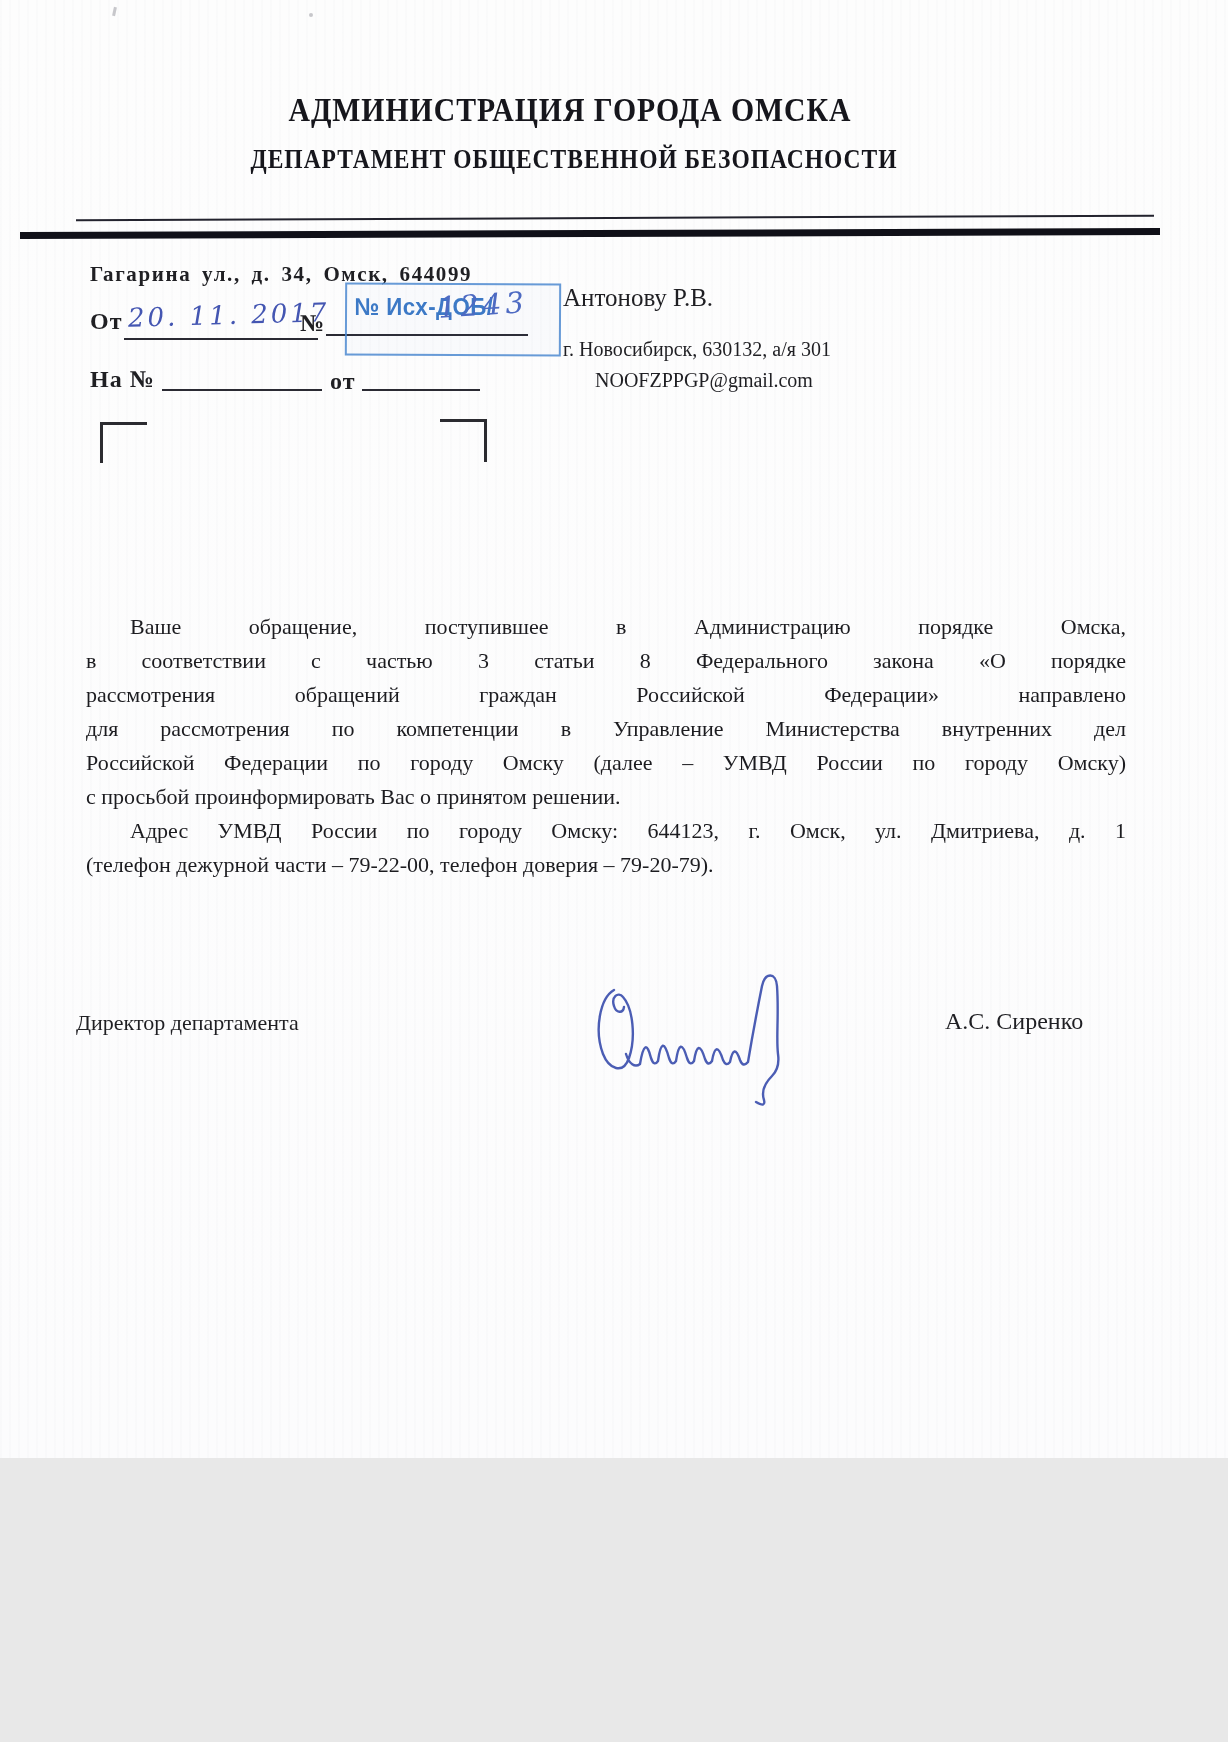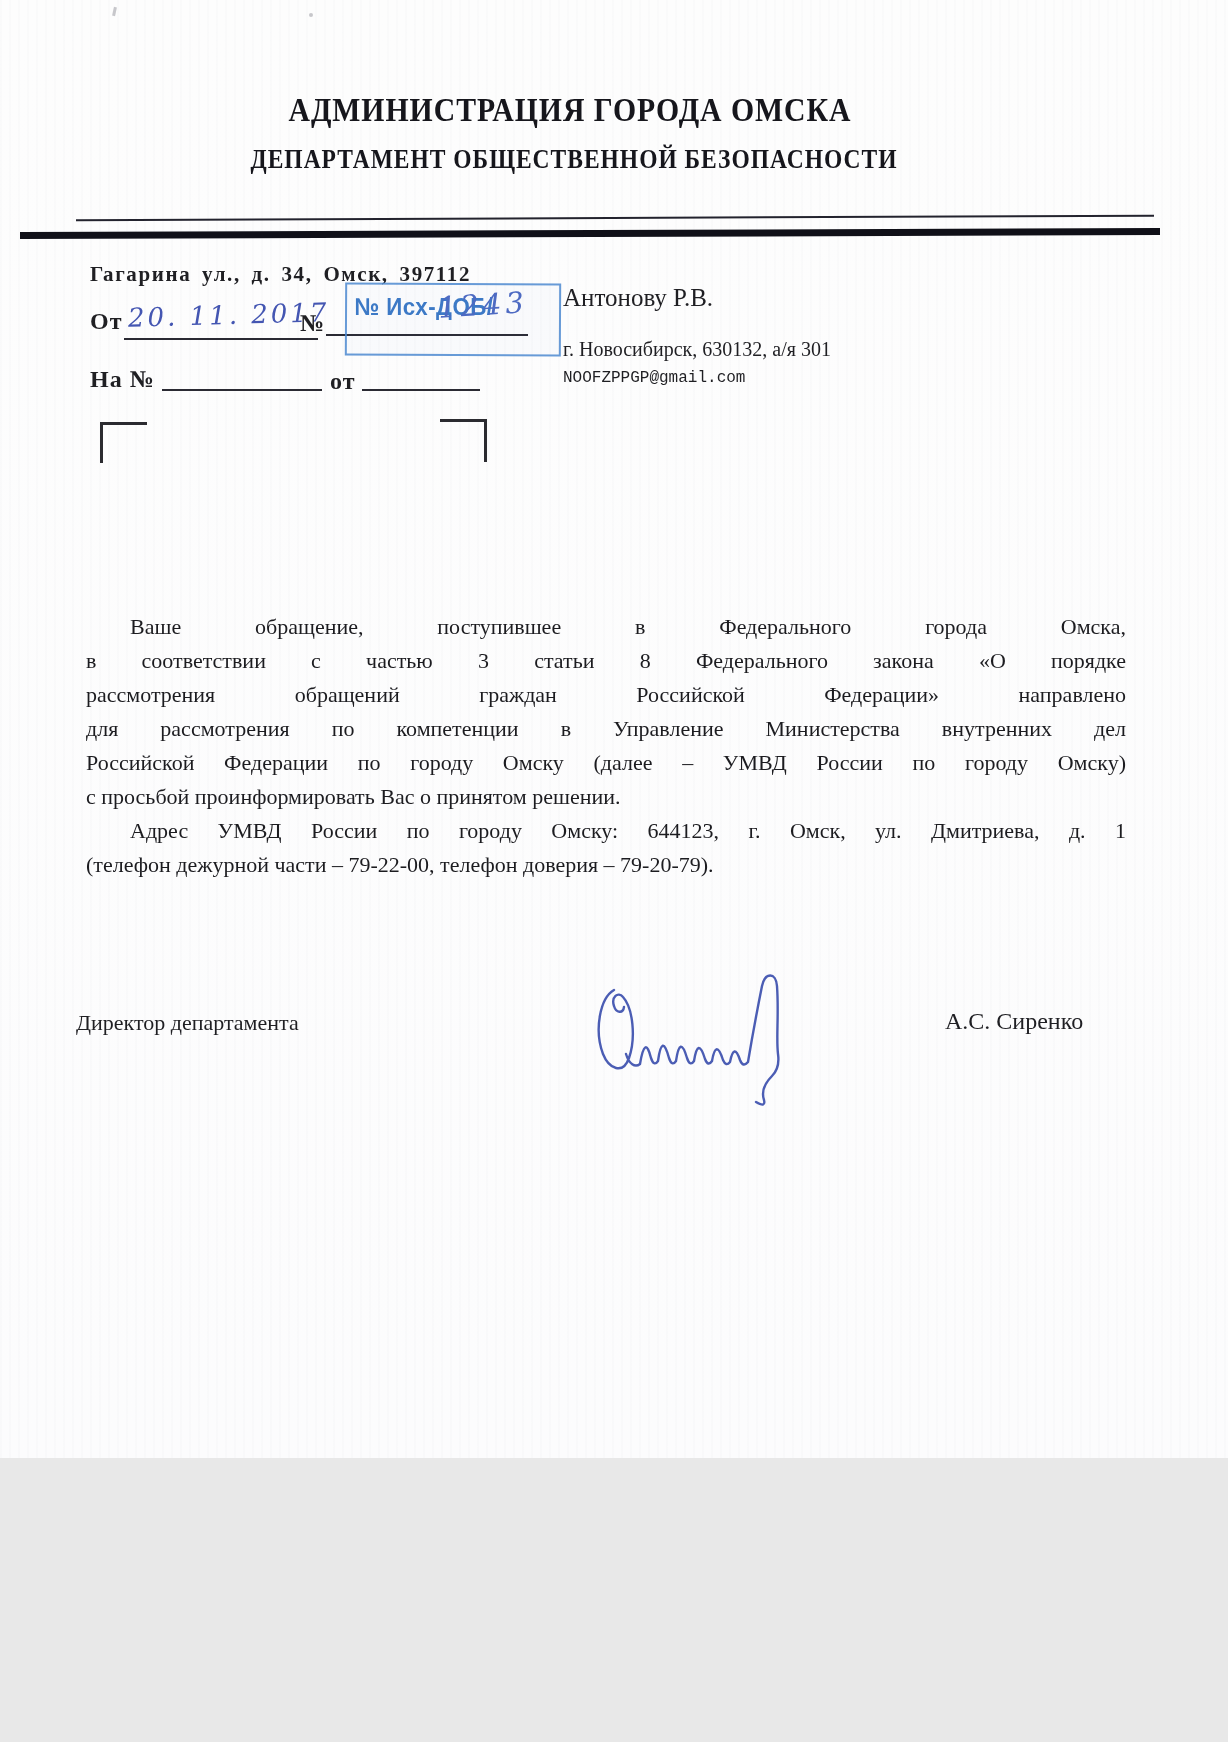--- a/index.html
+++ b/index.html
@@ -42,21 +42,21 @@
     font-family:"Liberation Sans", sans-serif; letter-spacing:0.5px; transform:scale(0.97,1.05);}
   .stamp-num{left:438px; top:288px; font-size:29px; letter-spacing:4px; transform:rotate(-3.5deg); color:#4d6ac2;}
   
   .bracket-left{left:100px; top:422px; width:44px; height:38px;
     border-top:3px solid #2b2b30; border-left:3px solid #2b2b30;}
   .bracket-right{left:440px; top:419px; width:44px; height:40px;
     border-top:3px solid #2b2b30; border-right:3px solid #2b2b30;}
   
   .recipient-name{left:563px; top:268px; font-size:25px;margin-top:16px;}
   .recipient-address{left:563px; top:338px; font-size:20px;}
-  .recipient-email{left:563px; top:369px; font-size:16px;font-family:Liberation Mono, monospace;}
+  .recipient-email{left:595px; top:369px; font-size:20px;}
   
   .body-block{left:86px; top:610px; width:1040px; font-size:22px; line-height:34px; color:#1c1c20;}
   .bline{text-align:justify; text-align-last:justify;}
   .bline.last{text-align:center; text-align-last:left;}
   .bline.ind{text-indent:44px;}
   
   .sign-title{left:76px; top:1010px; font-size:22px;}
   .sign-name{left:945px; top:1008px; font-size:24px;}
   .sign-svg{left:596px; top:968px;}
   
@@ -73,21 +73,21 @@
 <div class="page">
 
   <div class="abs speck speck1"></div>
   <div class="abs speck speck2"></div>
 
   <div class="abs org-title">АДМИНИСТРАЦИЯ ГОРОДА ОМСКА</div>
   <div class="abs dept-title">ДЕПАРТАМЕНТ ОБЩЕСТВЕННОЙ БЕЗОПАСНОСТИ</div>
   <div class="abs rule-thin"></div>
   <div class="abs rule-thick"></div>
 
-  <div class="abs sender-address">Гагарина ул., д. 34, Омск, 397112</div>
+  <div class="abs sender-address">Гагарина ул., д. 34, Омск, 644099</div>
 
   <div class="abs lbl date-label">От</div>
   <div class="abs hand hand-date">20. 11. 2017</div>
   <div class="abs uline ul-date"></div>
 
   <div class="abs lbl num-label">№</div>
   <div class="abs uline ul-stampnum"></div>
 
   <div class="abs stamp-box"></div>
   <div class="abs stamp-text">№ Исх-ДОБ/</div>
@@ -99,21 +99,21 @@
   <div class="abs uline ul-reply2"></div>
 
   <div class="abs bracket-left"></div>
   <div class="abs bracket-right"></div>
 
   <div class="abs recipient-name">Антонову Р.В.</div>
   <div class="abs recipient-address">г. Новосибирск, 630132, а/я 301</div>
   <div class="abs recipient-email">NOOFZPPGP@gmail.com</div>
 
   <div class="abs body-block">
-    <div class="bline ind">Ваше обращение, поступившее в Федерального города Омска,</div>
+    <div class="bline ind">Ваше обращение, поступившее в Администрацию порядке Омска,</div>
     <div class="bline">в соответствии с частью 3 статьи 8 Федерального закона «О порядке</div>
     <div class="bline">рассмотрения обращений граждан Российской Федерации» направлено</div>
     <div class="bline">для рассмотрения по компетенции в Управление Министерства внутренних дел</div>
     <div class="bline">Российской Федерации по городу Омску (далее – УМВД России по городу Омску)</div>
     <div class="bline last">с просьбой проинформировать Вас о принятом решении.</div>
     <div class="bline ind">Адрес УМВД России по городу Омску: 644123, г. Омск, ул. Дмитриева, д. 1</div>
     <div class="bline last">(телефон дежурной части – 79-22-00, телефон доверия – 79-20-79).</div>
   </div>
 
   <div class="abs sign-title">Директор департамента</div>

